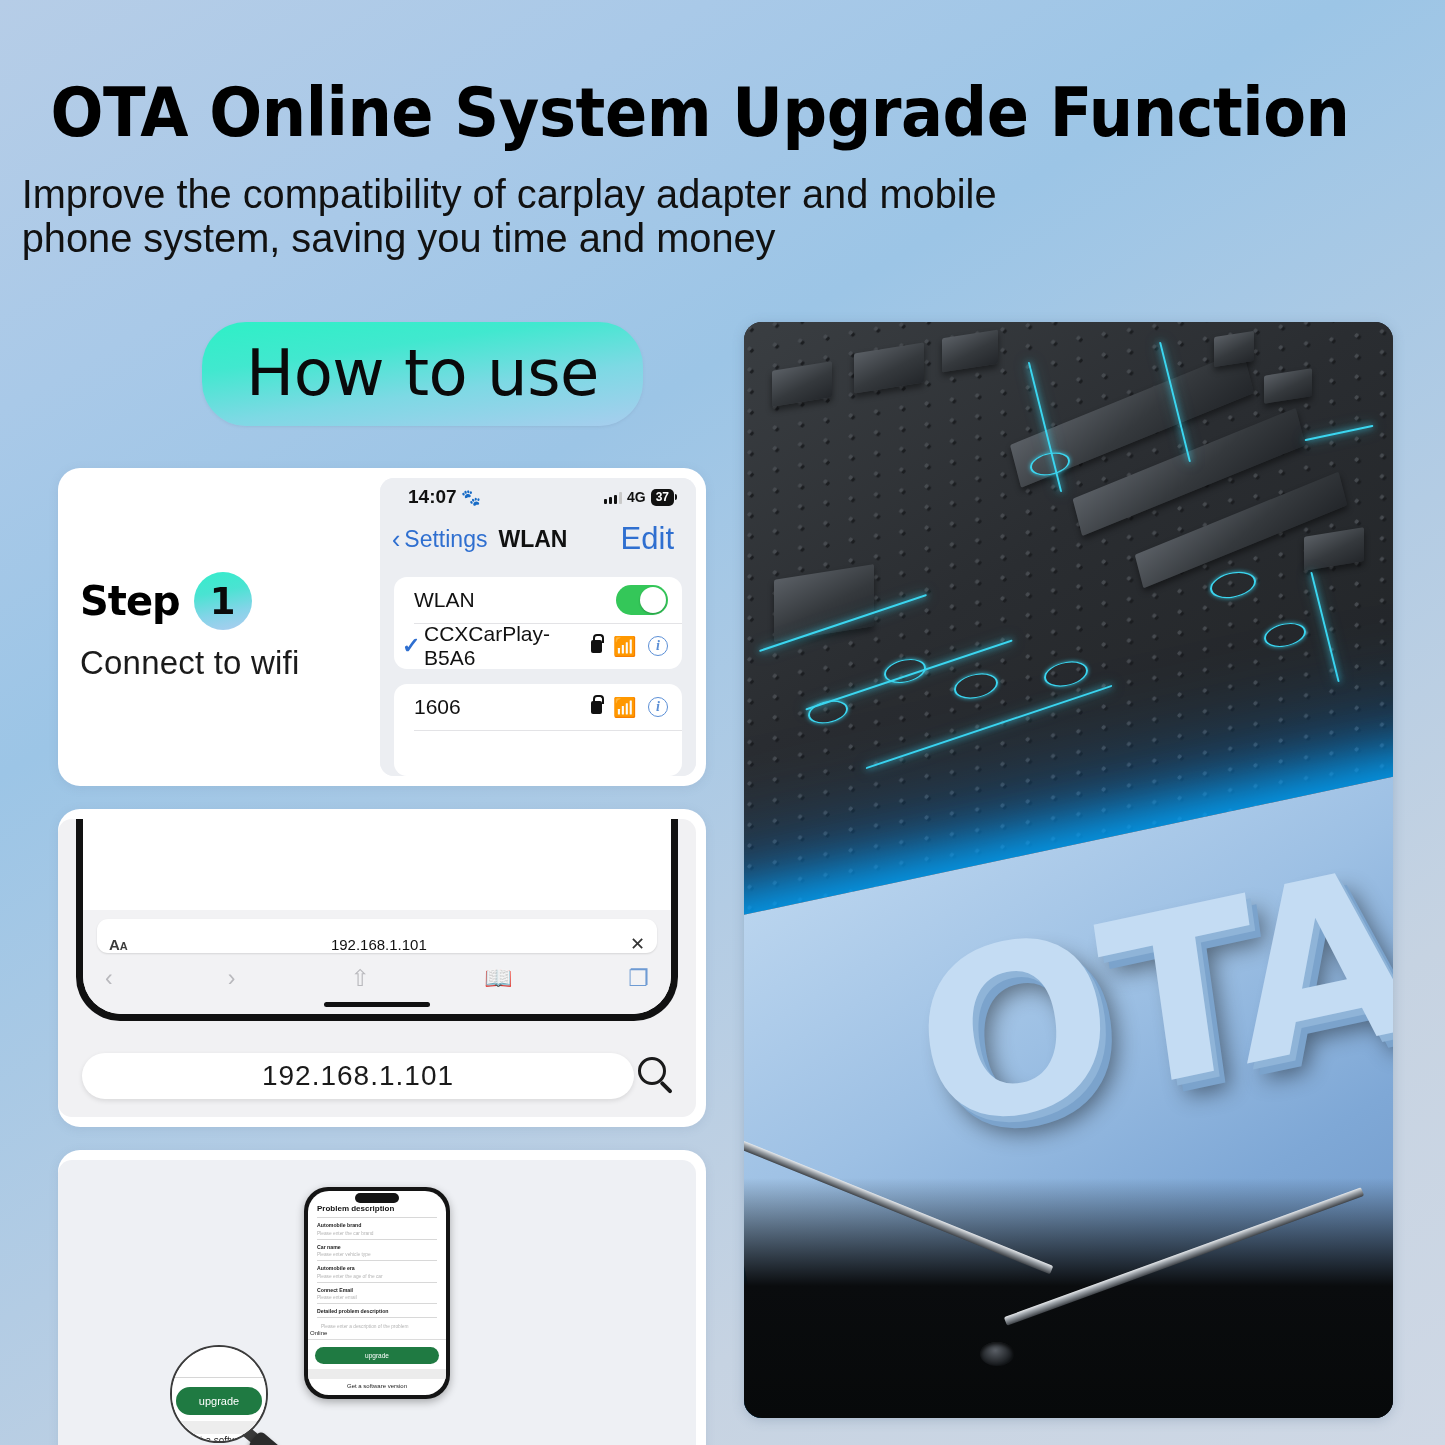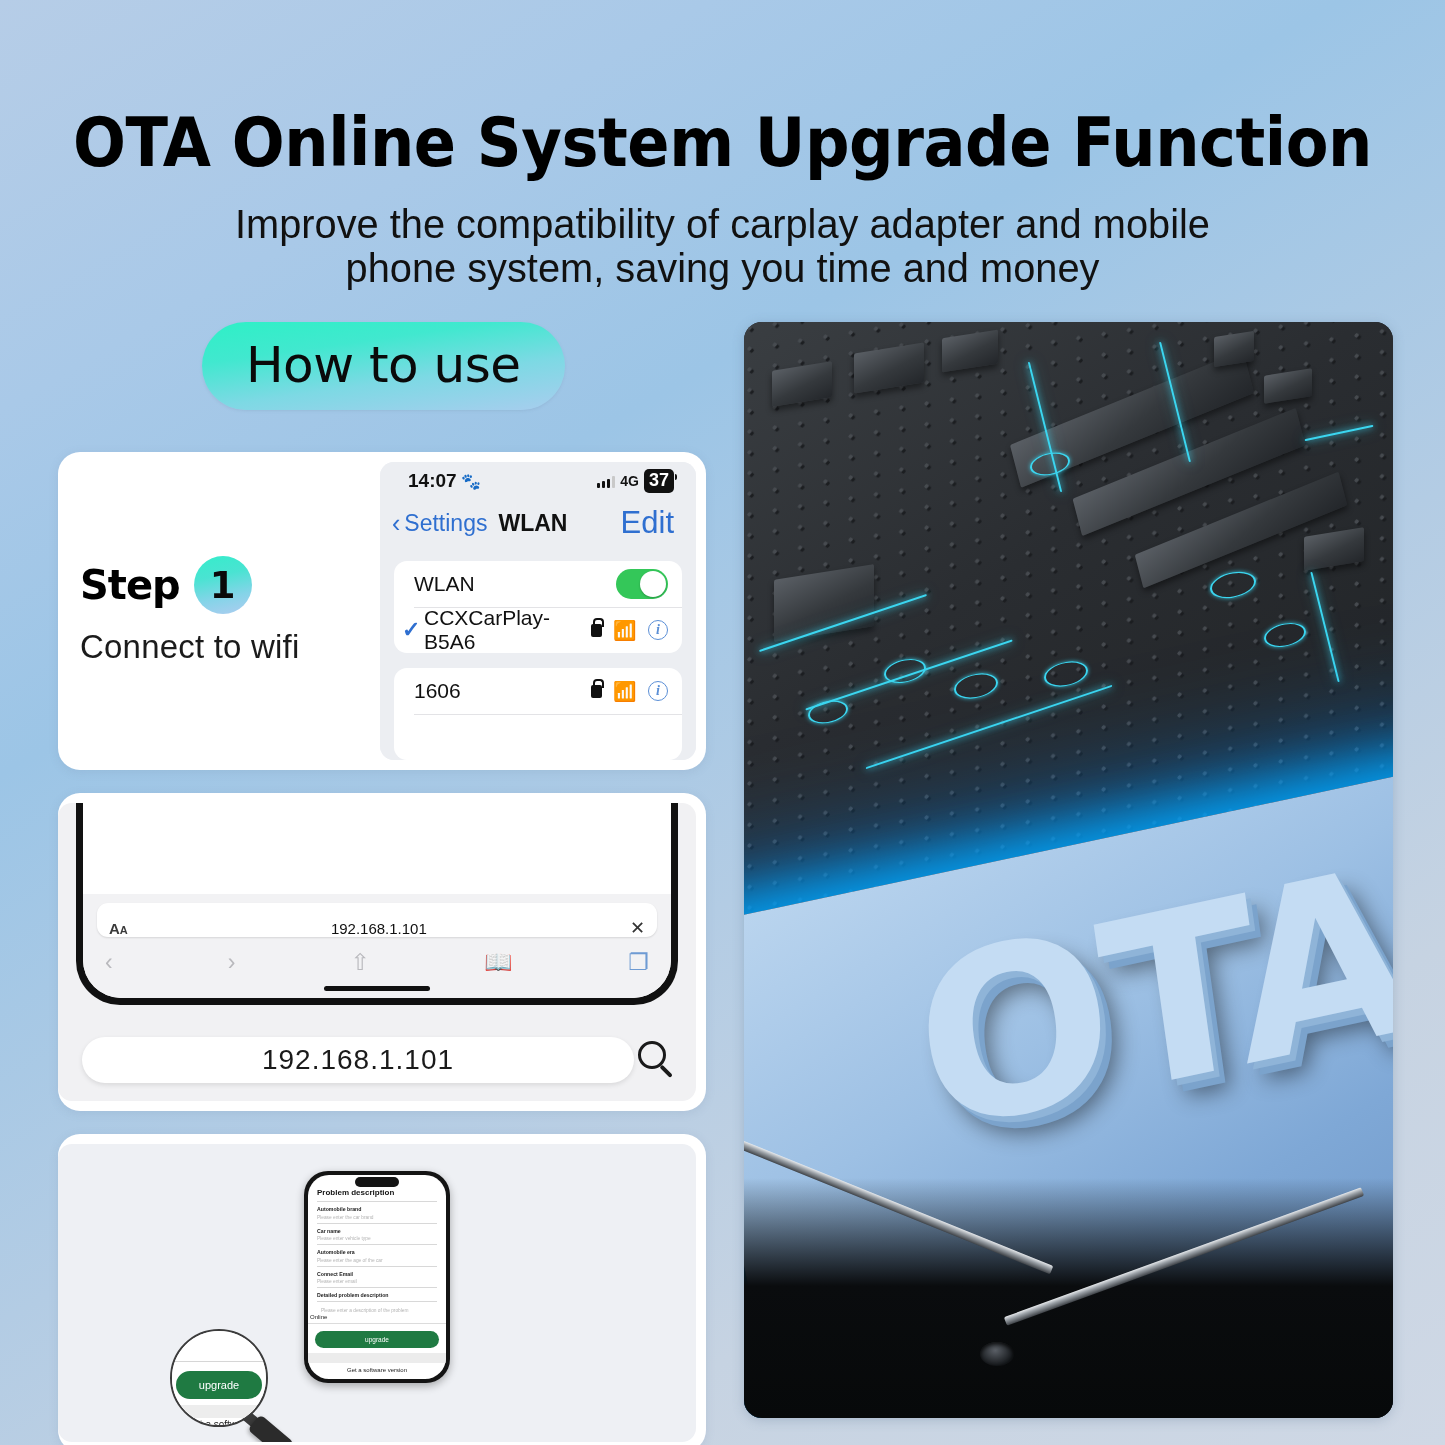--- a/index.html
+++ b/index.html
@@ -8,21 +8,21 @@
     overflow: hidden;
     font-family: "Liberation Sans", sans-serif;
   }
   body {
     background:
       linear-gradient(150deg, #b6cde7 0%, #a9c9e8 18%, #9cc5e6 34%, #b3cce4 58%, #c6d3e2 78%, #cfd8e5 100%);
     position: relative;
   }
 
   
-  .header { padding-top: 110px; text-align: center; }
+  .header { padding-top: 80px; }
   .title {
     font-family: "DejaVu Sans", sans-serif;
     font-weight: 700;
     font-size: 67px;
     letter-spacing: -0.5px;
     color: #000;
     transform: scaleX(0.93);
     line-height: 1.0;
   }
   .subtitle {
@@ -46,21 +46,21 @@
   .right-col { flex: 1; }
 
   
   .howto-wrap { padding-left: 144px; }
   .howto-badge {
     display: inline-block;
     background: linear-gradient(172deg, #2ef0c6 0%, #41e8cf 30%, #7dd9e4 62%, #a8cdee 100%);
     border-radius: 44px;
     padding: 14px 44px 16px 44px;
     font-family: "DejaVu Sans", sans-serif;
-    font-size: 50px;
+    font-size: 64px;
     font-weight: 400;
     color: #0a0a0a;
     letter-spacing: -0.5px;
     box-shadow: 0 1px 3px rgba(110,140,170,.22);
   }
 
   
   .cards { margin-top: 42px; display: flex; flex-direction: column; gap: 23px; }
   .card {
     position: relative;
@@ -131,21 +131,21 @@
   }
   .ios-status .left { display: flex; align-items: center; gap: 5px; }
   .paw { font-size: 16px; }
   .sig { display: flex; align-items: flex-end; gap: 2px; height: 13px; }
   .sig i { display: block; width: 3px; background: #111; border-radius: 1px; }
   .sig i:nth-child(1){height:5px}.sig i:nth-child(2){height:7px}
   .sig i:nth-child(3){height:9px}.sig i:nth-child(4){height:12px;background:#c9c9c9}
   .net { font-size: 14px; font-weight: 700; }
   .batt {
     background:#111; color:#fff; border-radius:5px;
-    font-size:18px; font-weight:700; padding: 1px 5px 2px 5px;
+    font-size:12px; font-weight:700; padding: 1px 5px 2px 5px;
     position:relative;
   }
   .batt::after{content:"";position:absolute;right:-3px;top:5px;width:2px;height:6px;background:#111;border-radius:0 2px 2px 0;}
   .ios-nav {
     height: 46px;
     display: grid; grid-template-columns: 1fr auto 1fr;
     align-items: center;
     padding: 0 22px 0 12px;
   }
   .ios-back { display:flex; align-items:center; gap:4px; color:#2f6fd0; font-size:23px; }

